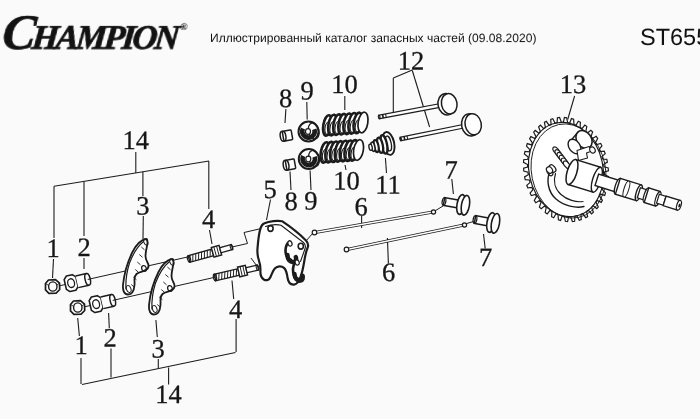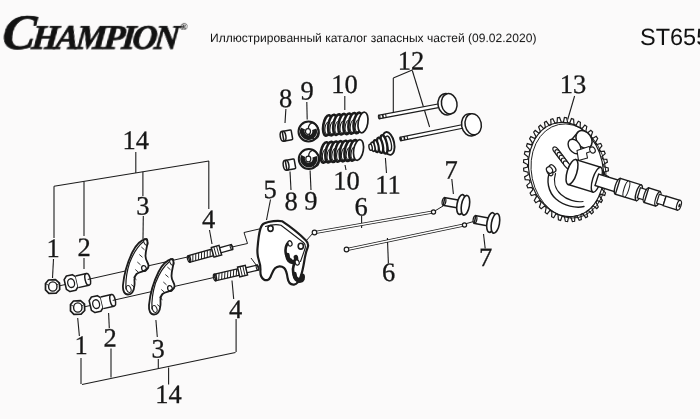--- a/index.html
+++ b/index.html
@@ -11,21 +11,21 @@
 .logo .big{font-size:49.5px;letter-spacing:-3.2px}
 .logo .reg{font-size:10px;vertical-align:19px;letter-spacing:0;margin-left:2px;
   -webkit-text-stroke:0}
 .title{position:absolute;left:210px;top:30.5px;font-family:"Liberation Sans",sans-serif;
   font-size:12.05px;color:#111;white-space:nowrap;transform:rotate(0.03deg)}
 .model{position:absolute;left:640px;top:24px;font-family:"Liberation Sans",sans-serif;
   font-size:23.5px;color:#111;transform:rotate(0.03deg)}
 </style></head>
 <body>
 <div class="logo"><span class="big">C</span>HAMPION<span class="reg">®</span></div>
-<div class="title">Иллюстрированный каталог запасных частей (09.02.2020)</div>
+<div class="title">Иллюстрированный каталог запасных частей (09.08.2020)</div>
 <div class="model">ST655</div>
 <svg width="700" height="419" viewBox="0 0 700 419" style="position:absolute;left:0;top:0">
     <line x1="135.8" y1="152" x2="135.8" y2="173" stroke="#1c1c1c" stroke-width="1.1"></line>
     <line x1="54" y1="186.3" x2="209" y2="161" stroke="#1c1c1c" stroke-width="1.1"></line>
     <line x1="54" y1="186.3" x2="54" y2="238" stroke="#1c1c1c" stroke-width="1.1"></line>
     <line x1="84" y1="181.4" x2="84" y2="236" stroke="#1c1c1c" stroke-width="1.1"></line>
     <line x1="142.9" y1="171.8" x2="142.9" y2="196" stroke="#1c1c1c" stroke-width="1.1"></line>
     <line x1="208.8" y1="161" x2="208.8" y2="209" stroke="#1c1c1c" stroke-width="1.1"></line>
     <line x1="53.5" y1="259" x2="52.5" y2="278" stroke="#1c1c1c" stroke-width="1.1"></line>
     <line x1="84" y1="258" x2="84" y2="269" stroke="#1c1c1c" stroke-width="1.1"></line>

